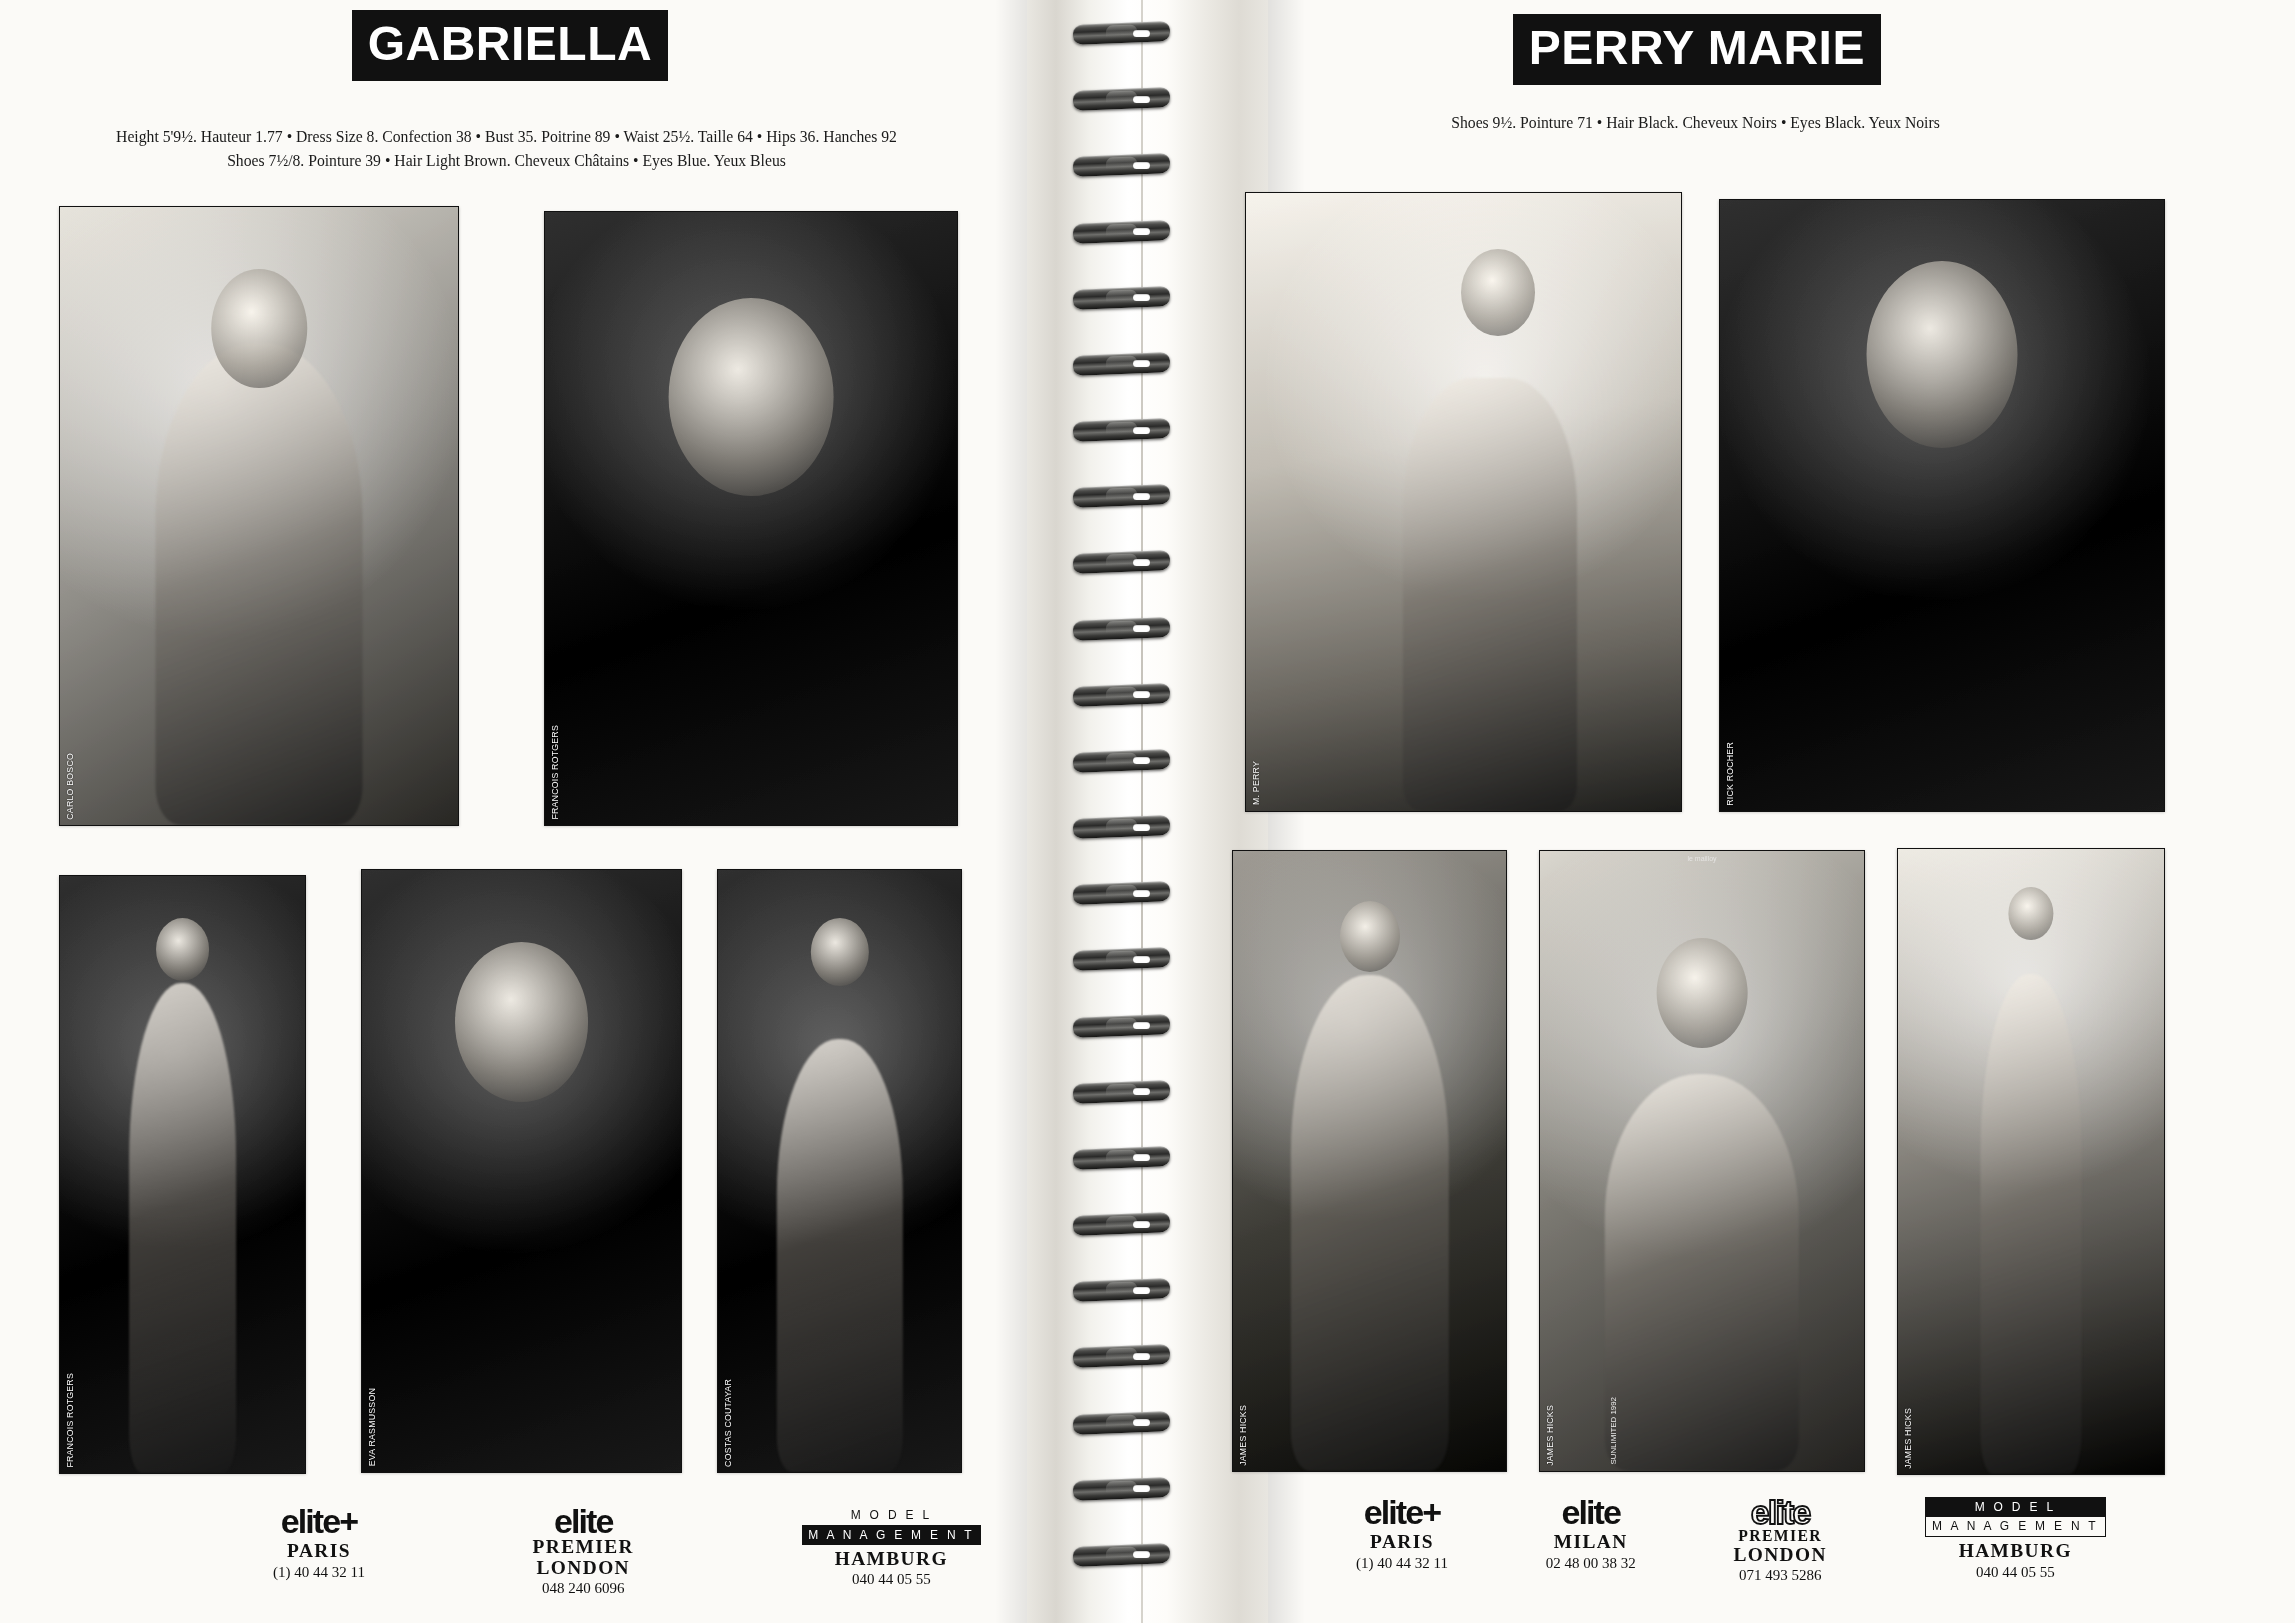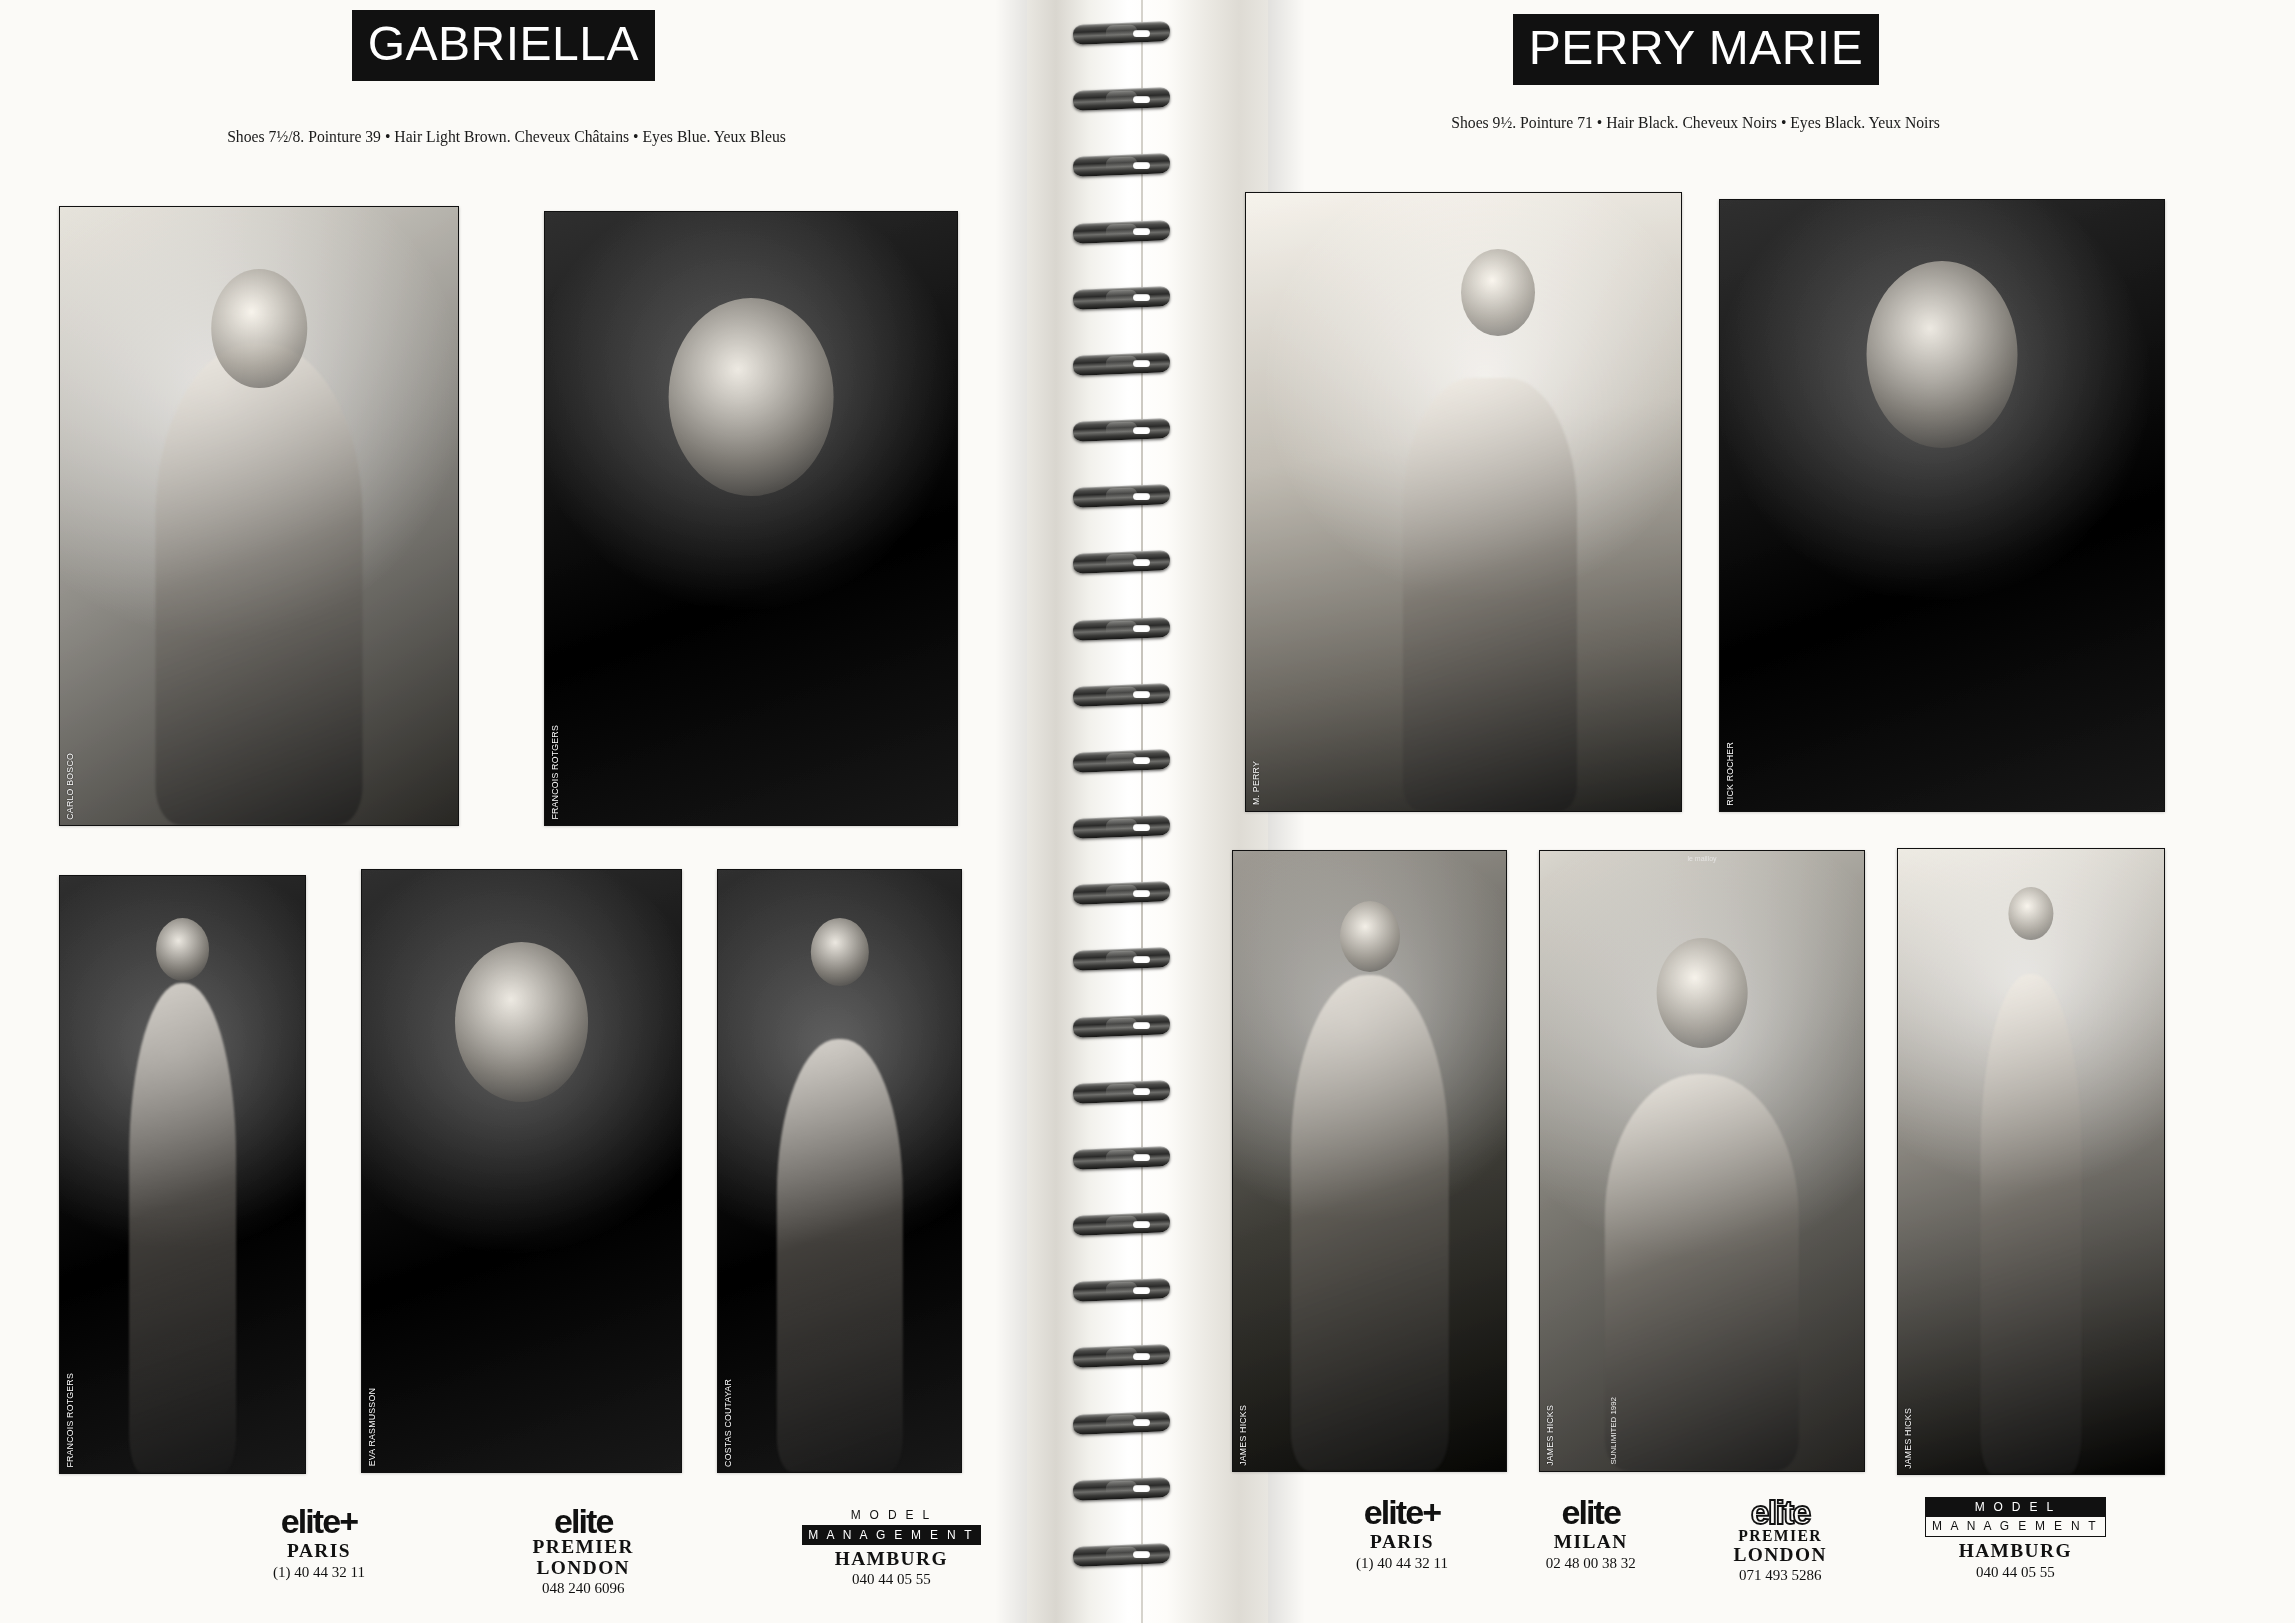--- a/index.html
+++ b/index.html
@@ -83,21 +83,21 @@
     background: #ffffff;
     box-shadow: inset 0 0.5px 0.9px rgba(0,0,0,.35);
   }
 
   
   .name-banner {
     position: absolute;
     background: #111111;
     color: #ffffff;
     font-family: "Liberation Sans", sans-serif;
-    font-weight: normal;
+    font-weight: bold;
     letter-spacing: 0.5px;
     line-height: 1;
     padding: 10.2px 15.7px 13px 15.7px;
     font-size: 48px;
   }
   .name-left  { left: 352px;  top: 10.2px; }
   .name-right { left: 1513px; top: 14px; }
 
   .stats {
     position: absolute;
@@ -279,20 +279,21 @@
 <body>
 
 <div class="spread">
 
   <div class="page page-left"></div>
   <div class="page page-right"></div>
 
   <div class="name-banner name-left">GABRIELLA</div>
 
   <div class="stats stats-left">
+    <div>Height 5'9½. Hauteur 1.77  •  Dress Size 8. Confection 38  •  Bust 35. Poitrine 89  •  Waist 25½. Taille 64  •  Hips 36. Hanches 92</div>
     <div>Shoes 7½/8. Pointure 39  •  Hair Light Brown. Cheveux Châtains  •  Eyes Blue. Yeux Bleus</div>
   </div>
 
   <div class="photo light" style="left:59px; top:206px; width:398px; height:618px;">
     <div class="grain"></div>
     <div class="figure"></div>
     <div class="head"></div>
     <div class="credit">CARLO BOSCO</div>
   </div>
 

